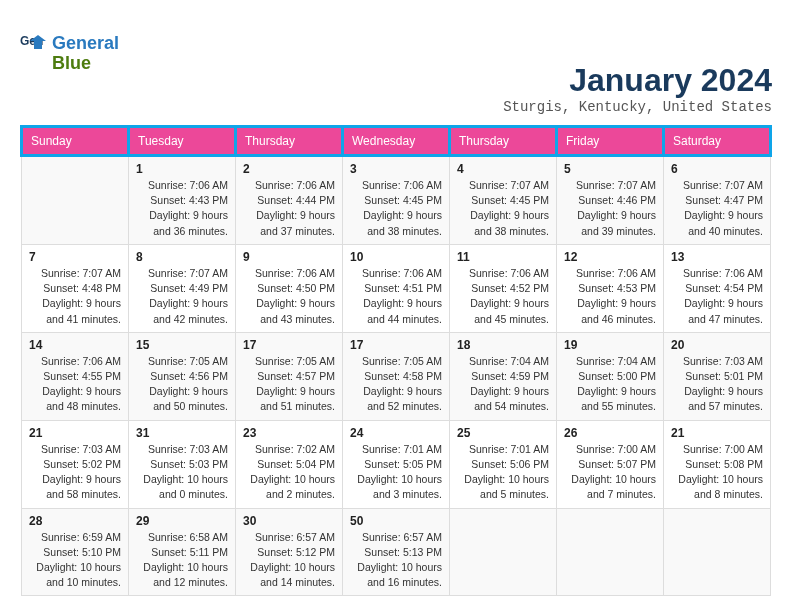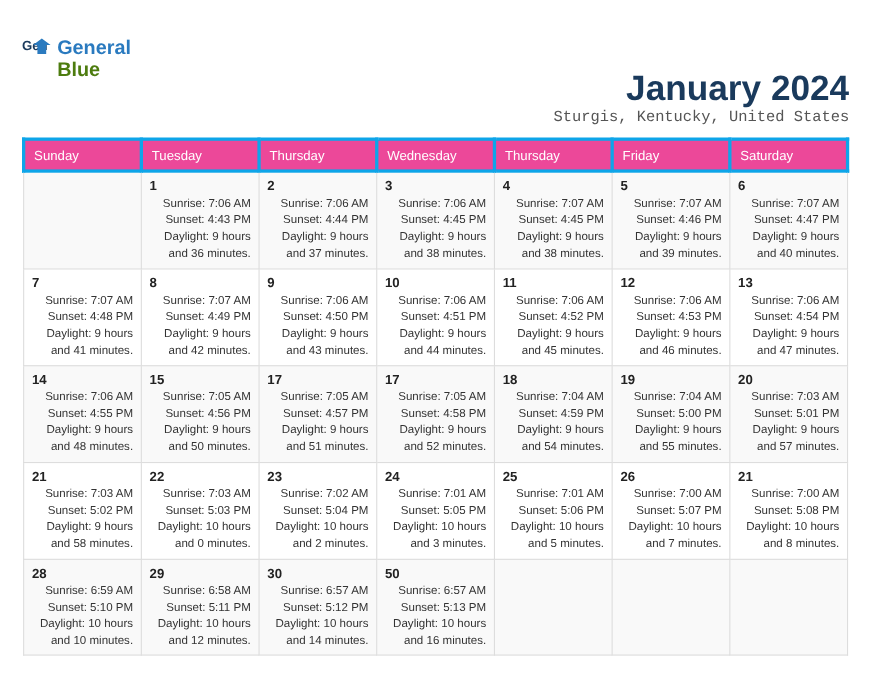--- a/index.html
+++ b/index.html
@@ -212,21 +212,21 @@
           <span class="day-num">20</span>
           <div class="day-info">Sunrise: 7:03 AM<br>Sunset: 5:01 PM<br>Daylight: 9 hours<br>and 57 minutes.</div>
         </td>
       </tr>
       <tr>
         <td>
           <span class="day-num">21</span>
           <div class="day-info">Sunrise: 7:03 AM<br>Sunset: 5:02 PM<br>Daylight: 9 hours<br>and 58 minutes.</div>
         </td>
         <td>
-          <span class="day-num">22</span>
+          <span class="day-num">31</span>
           <div class="day-info">Sunrise: 7:03 AM<br>Sunset: 5:03 PM<br>Daylight: 10 hours<br>and 0 minutes.</div>
         </td>
         <td>
           <span class="day-num">23</span>
           <div class="day-info">Sunrise: 7:02 AM<br>Sunset: 5:04 PM<br>Daylight: 10 hours<br>and 2 minutes.</div>
         </td>
         <td>
           <span class="day-num">24</span>
           <div class="day-info">Sunrise: 7:01 AM<br>Sunset: 5:05 PM<br>Daylight: 10 hours<br>and 3 minutes.</div>
         </td>

